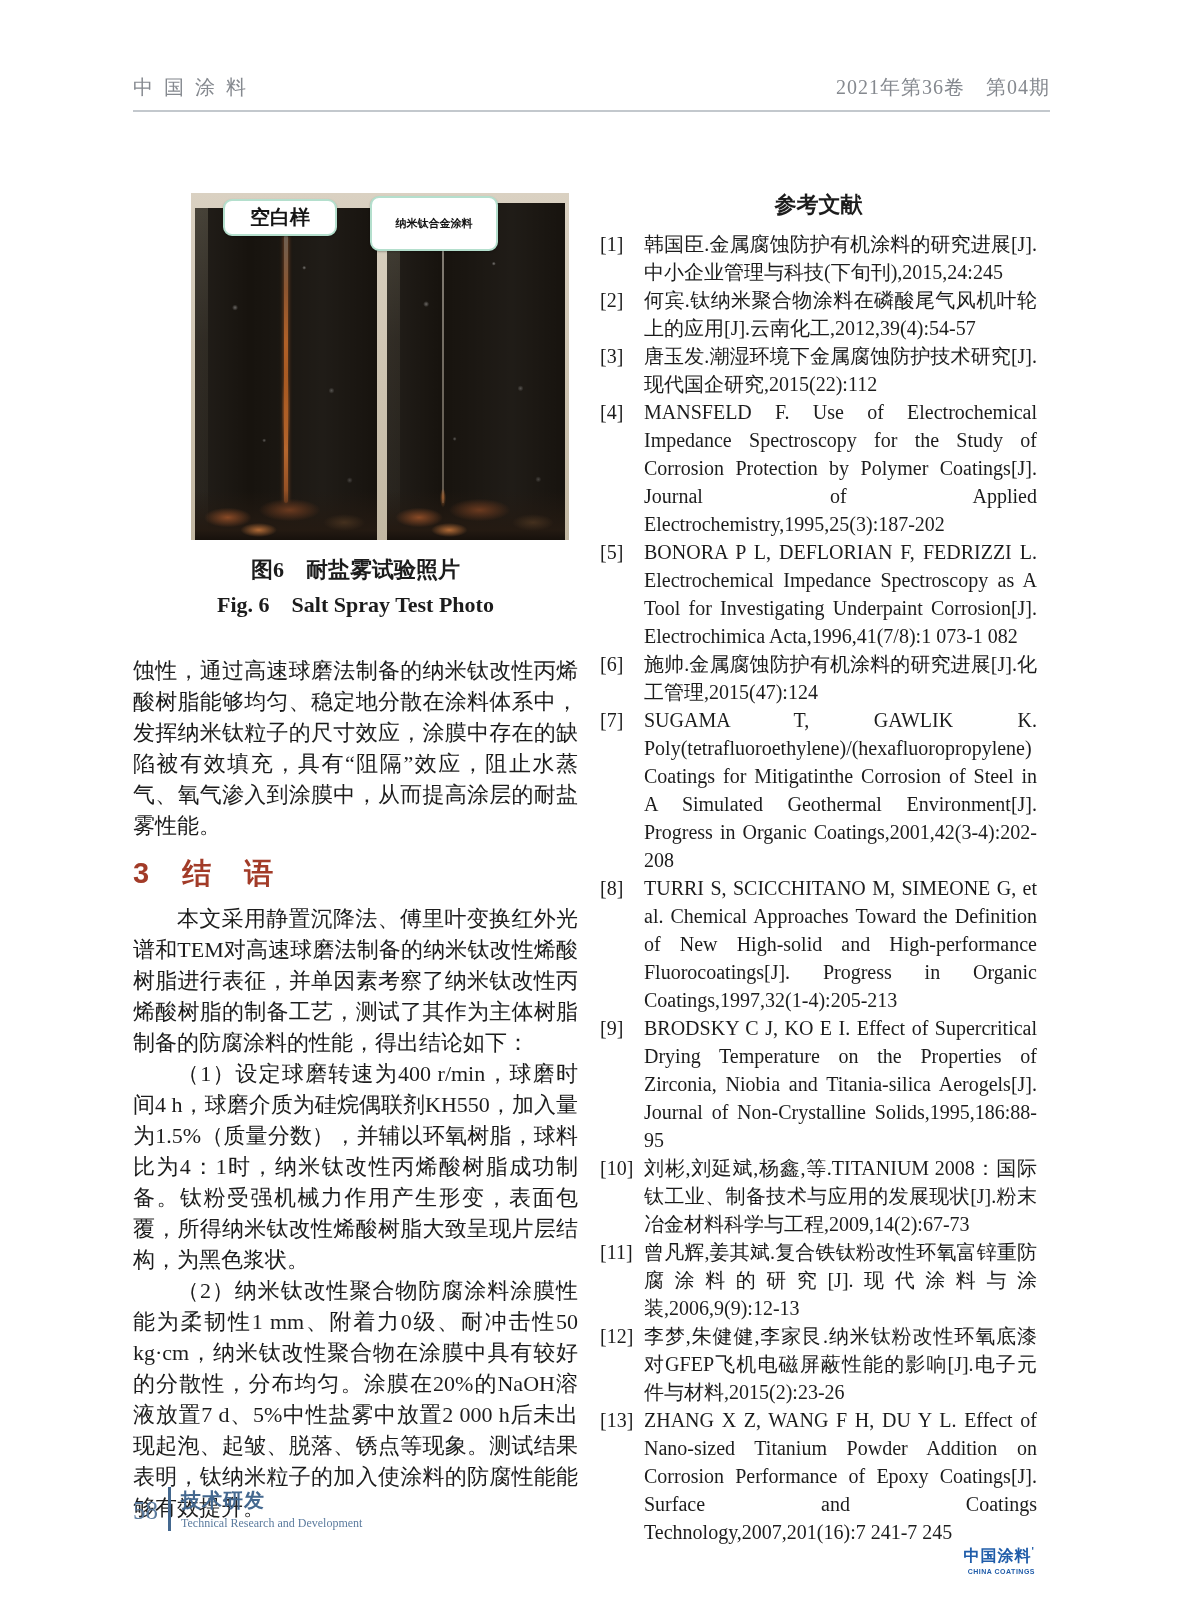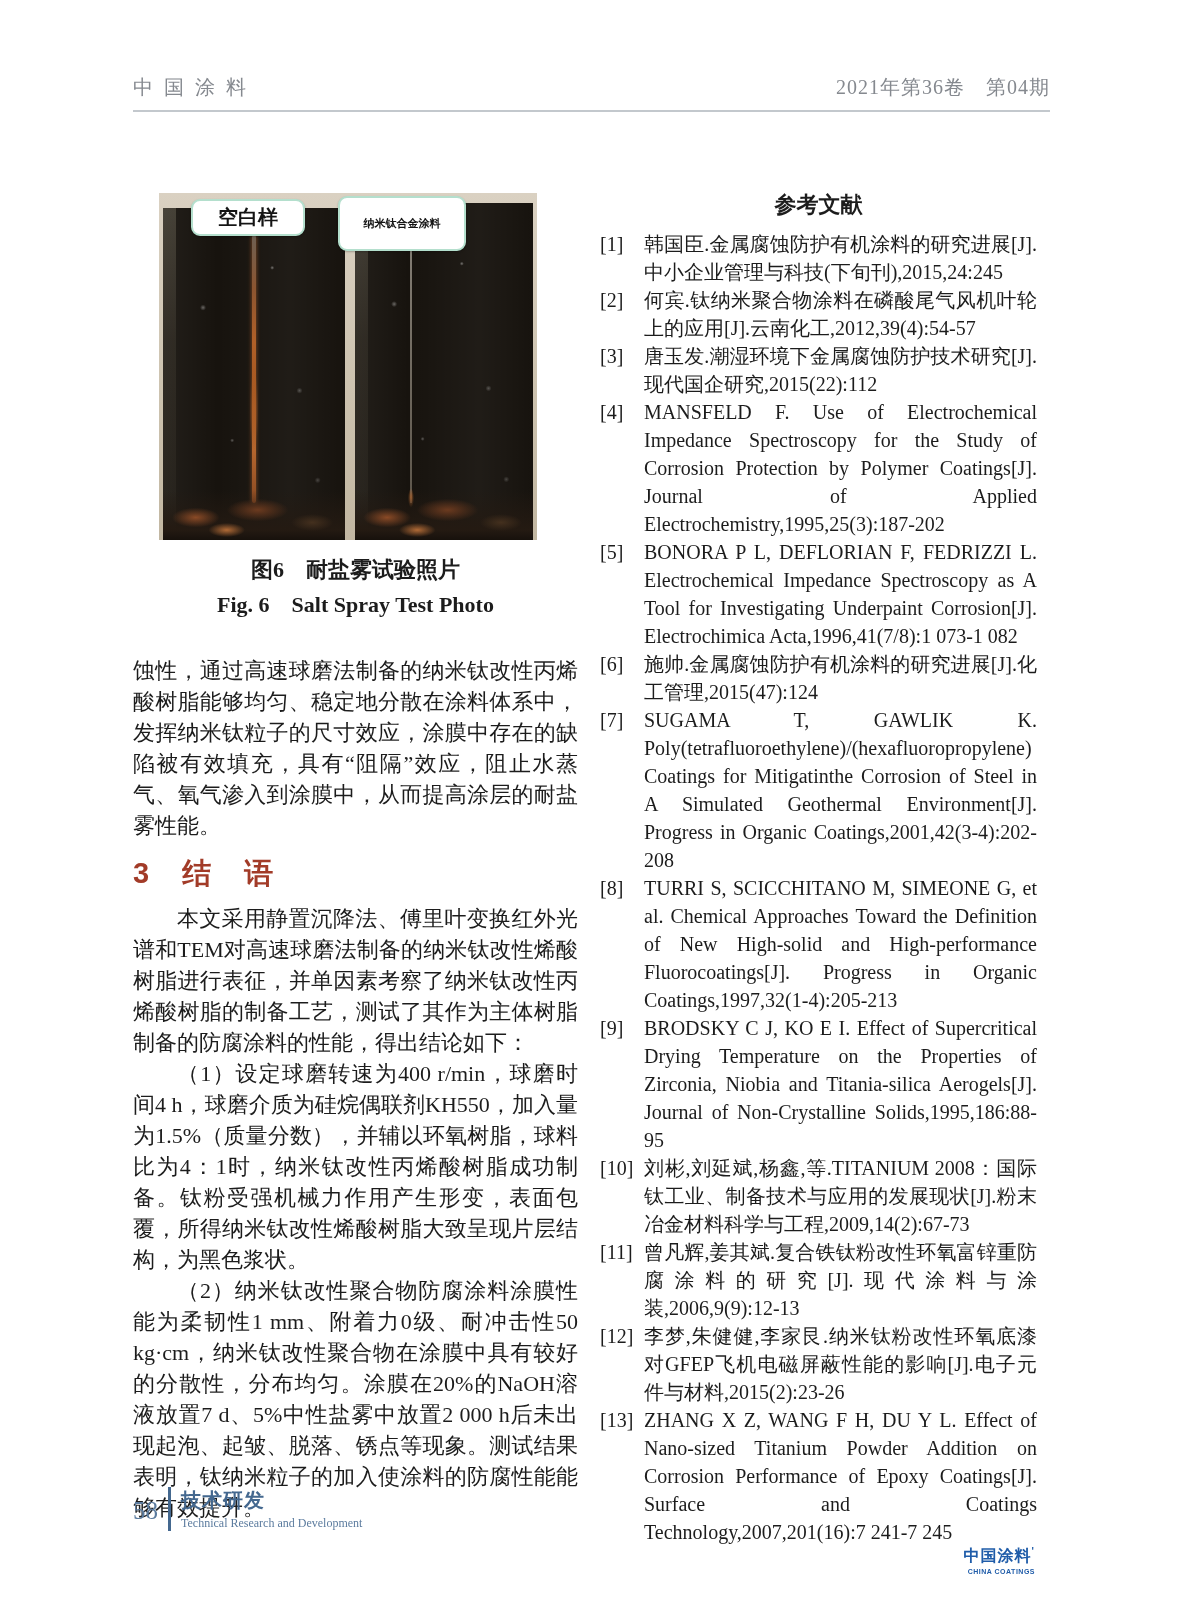--- a/index.html
+++ b/index.html
@@ -19,21 +19,21 @@
   }
   .journal-name { letter-spacing:3px; }
   .issue-info { letter-spacing:1px; }
 
   
   .col-left  { position:absolute; left:133px; top:193px; width:445px; }
   .col-right { position:absolute; left:600px; top:190px; width:437px; }
 
   
   .photo {
-    position:relative; width:378px; height:347px; margin-left:26px;
+    position:relative; width:378px; height:347px; margin-left:58px;
     background:linear-gradient(180deg,#dad1c2 0%,#cdc3b0 55%,#c2b7a2 100%);
     overflow:hidden;
   }
   .panel { position:absolute; background:#17130e; }
   .panel-l { left:4px;  top:15px; width:182px; height:332px; }
   .panel-r { left:196px; top:10px; width:178px; height:337px; }
   .panel .edge {
     position:absolute; left:0; top:0; bottom:0; width:13px;
     background:linear-gradient(180deg,#454035 0%,#2a251d 40%,#1d1913 100%);
     opacity:.85;

